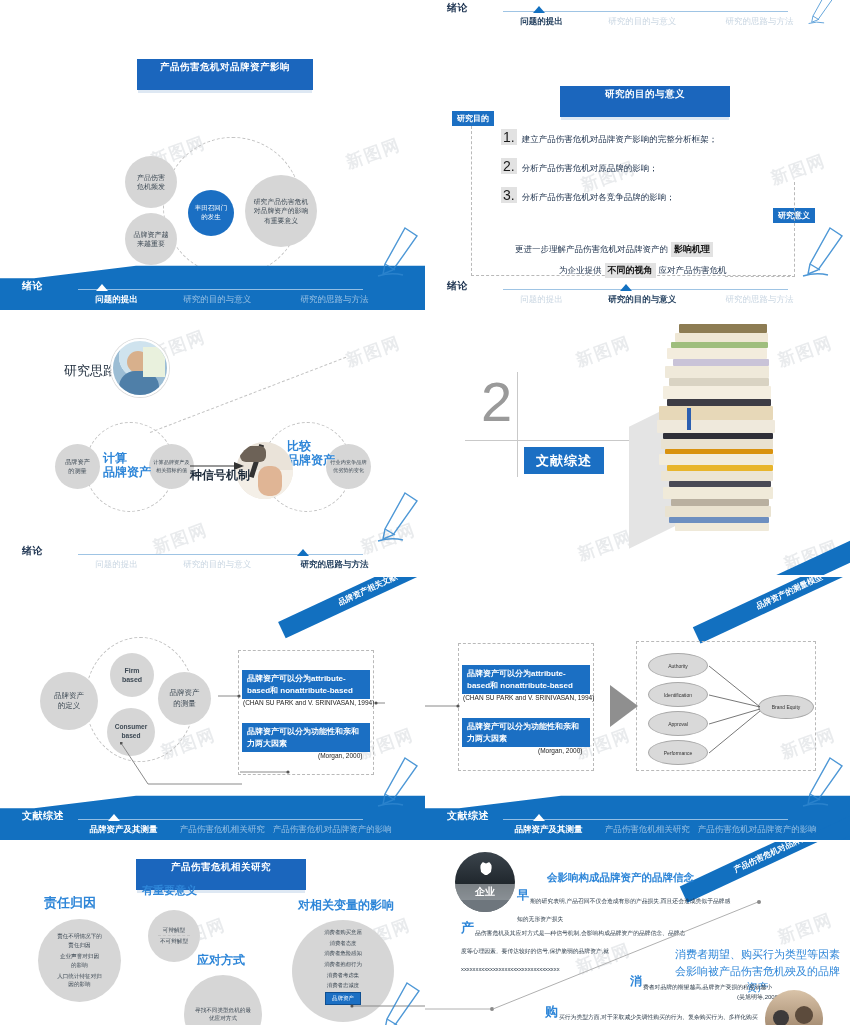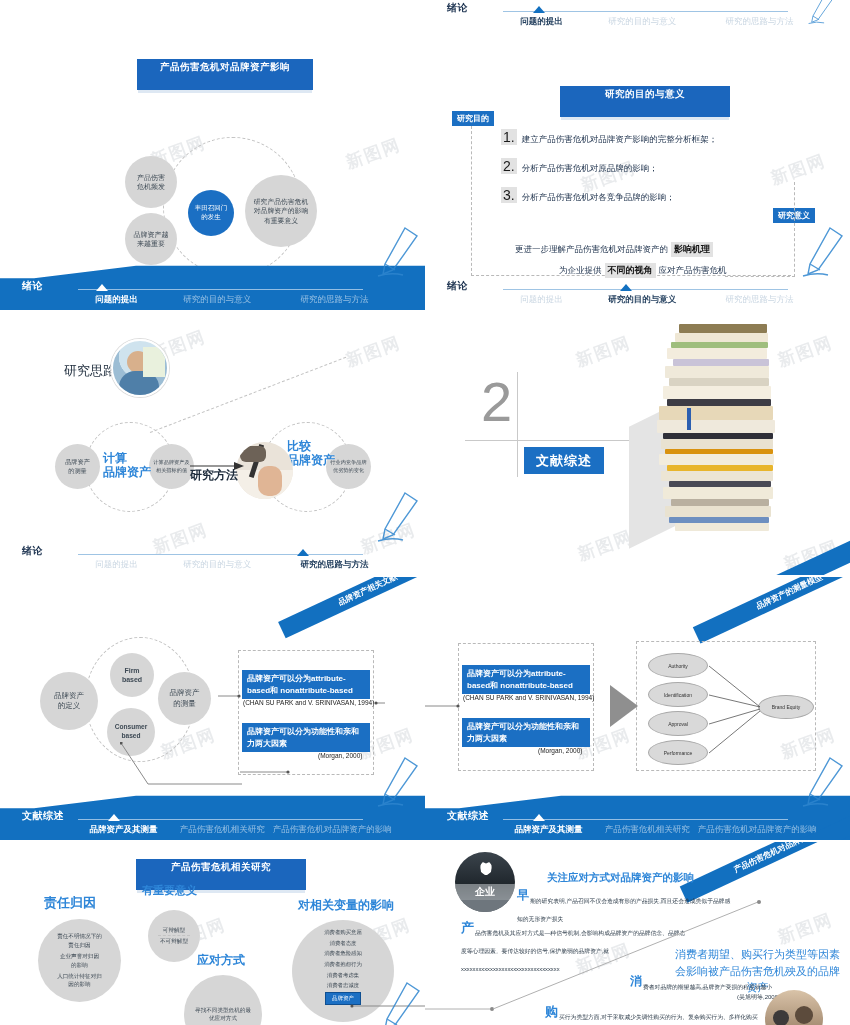--- a/index.html
+++ b/index.html
@@ -244,21 +244,21 @@
       <div style="position:absolute;left:0;top:28px;width:57px;height:29px;background:#f4efe7;"></div>
       <div style="position:absolute;left:22px;top:24px;width:24px;height:30px;border-radius:10px;background:#e0b595;"></div>
       <div style="position:absolute;left:18px;top:2px;width:5px;height:34px;background:#333;transform:rotate(18deg);"></div>
       <div style="position:absolute;left:4px;top:4px;width:26px;height:16px;border-radius:6px;background:#6d6257;"></div>
     </div>
 
     <svg style="position:absolute;left:190px;top:148px;width:55px;height:12px;">
       <line x1="0" y1="6" x2="44" y2="6" stroke="#333" stroke-width="1.2"></line>
       <polygon points="44,2 54,6 44,10" fill="#333"></polygon>
     </svg>
-    <div class="tx" style="left:190px; top:155px; font-size:12px; font-weight:bold; color:#1e2c3c;">研究方法</div>
+    <div class="tx" style="left:190px; top:155px; font-size:12px; font-weight:bold; color:#1e2c3c;">种信号机制</div>
 
     <div class="navbar light">
       <div class="bg"></div>
       <div class="nav-sec">绪论</div>
       <div class="nav-line"></div>
       <div class="nav-marker" style="left:297px;border-bottom-color:#1270c0;"></div>
       <div class="nav-items">
         <div class="nav-item" style="width:110px;text-align:center;">问题的提出</div>
         <div class="nav-item" style="width:140px;text-align:center;">研究的目的与意义</div>
         <div class="nav-item active" style="width:150px;text-align:center;">研究的思路与方法</div>
@@ -522,21 +522,21 @@
     </div>
 
     <div class="photo" style="left:30px; top:10px; width:60px; height:60px; background:linear-gradient(#3b444c,#1f262c 55%,#545c63);">
       <div style="position:absolute;left:25px;top:9px;width:12px;height:14px;background:#fff;
                   border-radius:50% 50% 45% 45%;clip-path:polygon(0 28%,22% 8%,50% 18%,78% 8%,100% 28%,92% 78%,60% 100%,40% 100%,8% 78%);"></div>
       <div style="position:absolute;left:0;top:32px;width:60px;height:18px;background:#c8cdd1;opacity:.55;"></div>
       <div style="position:absolute;left:0;top:48px;width:60px;height:12px;background:#6e767d;"></div>
       <div style="position:absolute;left:0;right:0;top:33px;text-align:center;color:#fff;font-size:10px;font-weight:bold;">企业</div>
     </div>
 
-    <div class="tx lbl-blue" style="left:122px; top:29px; font-size:10.5px; font-weight:bold;">关注应对方式对品牌资产的影响</div>
+    <div class="tx lbl-blue" style="left:122px; top:29px; font-size:10.5px; font-weight:bold;">会影响构成品牌资产的品牌信念</div>
 
     <div class="tx" style="left:92px; top:47px; width:215px;">
       <span style="font-size:12px;font-weight:bold;color:#2e86d8;float:left;line-height:1;margin-right:1px;">早</span>
       <span style="font-size:5.8px;color:#2a3947;line-height:1.8;">期的研究表明,产品召回不仅会造成有形的产品损失,而且还会造成类似于品牌感知的无形资产损失</span>
     </div>
 
     <div class="tx" style="left:36px; top:79px; width:230px;">
       <span style="font-size:13px;font-weight:bold;color:#2e86d8;float:left;line-height:1;margin-right:1px;">产</span>
       <span style="font-size:5.8px;color:#2a3947;line-height:1.8;">品伤害危机及其应对方式是—种信号机制,会影响构成品牌资产的品牌信念、品牌态度等心理因素。要传达较好的信号,保护脆弱的品牌资产,就xxxxxxxxxxxxxxxxxxxxxxxxxxxxxxxxxx</span>
     </div>

